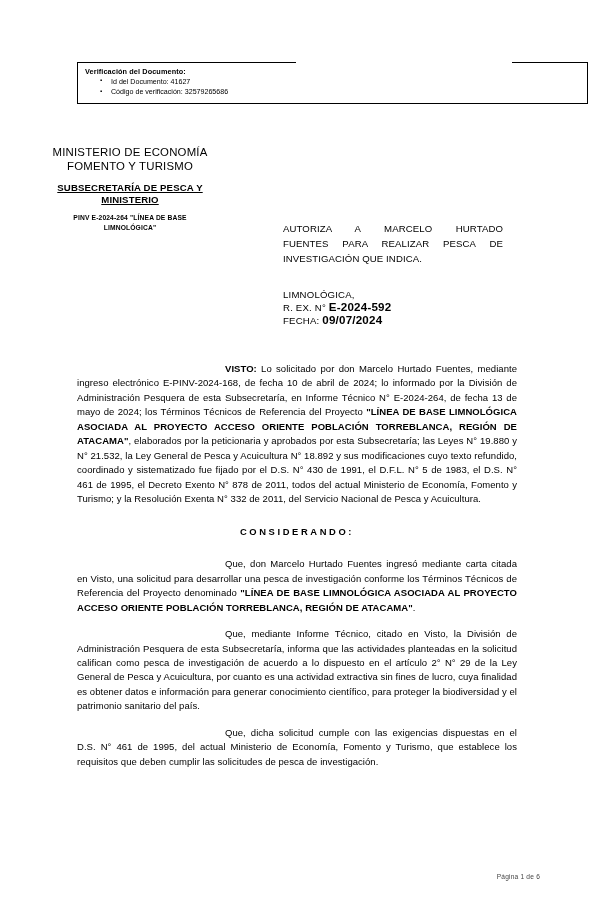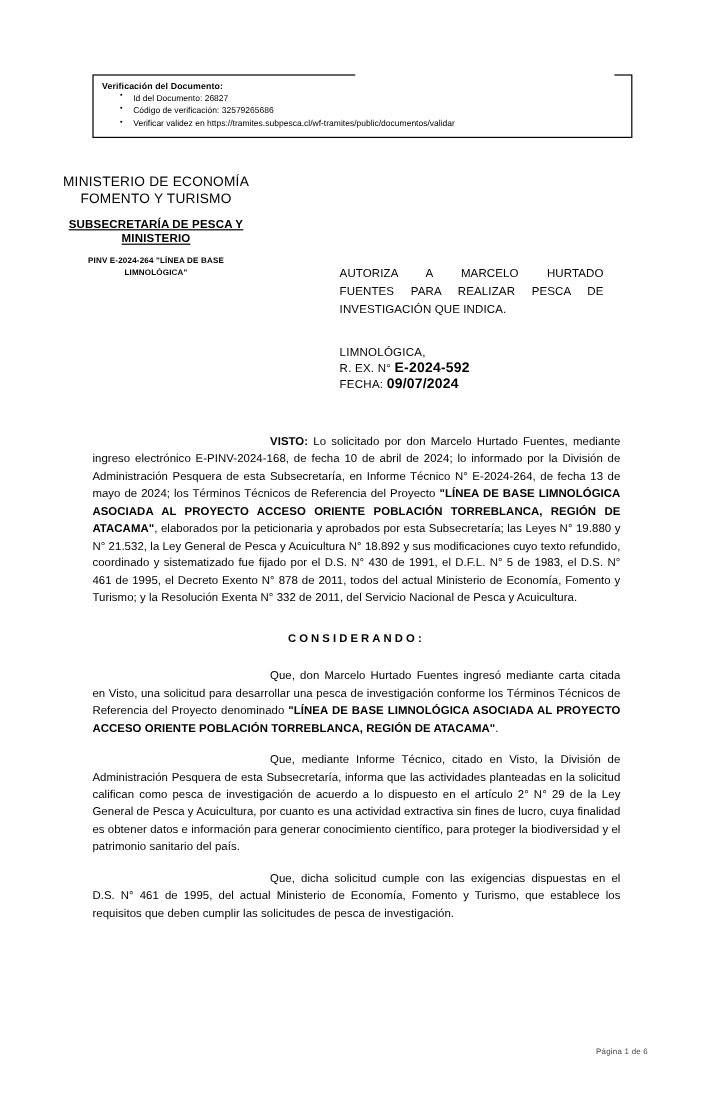--- a/index.html
+++ b/index.html
@@ -14,21 +14,21 @@
     font-family: "Liberation Sans", sans-serif;
     color: #000000;
     overflow: hidden;
   }
 
   
   .verif-box {
     position: absolute;
     left: 77px;
     top: 62px;
-    width: 450px;
+    width: 511px;
     box-sizing: border-box;
     border: 1px solid #000;
     padding: 4px 6px 5px 7px;
     background: #fff;
   }
   
   .verif-box::after {
     content: "";
     position: absolute;
     left: 218px;
@@ -163,23 +163,22 @@
     color: #444;
     letter-spacing: 0.2px;
   }
 </style>
 </head>
 <body>
 
 <div class="verif-box">
   <div class="verif-title">Verificación del Documento:</div>
   <ul class="verif-list">
-    <li>Id del Documento: 26827</li>
+    <li>Id del Documento: 41627</li>
     <li>Código de verificación: 32579265686</li>
-    <li>Verificar validez en https://tramites.subpesca.cl/wf-tramites/public/documentos/validar</li>
   </ul>
 </div>
 
 <div class="org-header">
   <div class="org-line1">MINISTERIO DE ECONOMÍA</div>
   <div class="org-line1">FOMENTO Y TURISMO</div>
   <div class="org-sub">
     <div>SUBSECRETARÍA DE PESCA Y</div>
     <div>MINISTERIO</div>
   </div>

